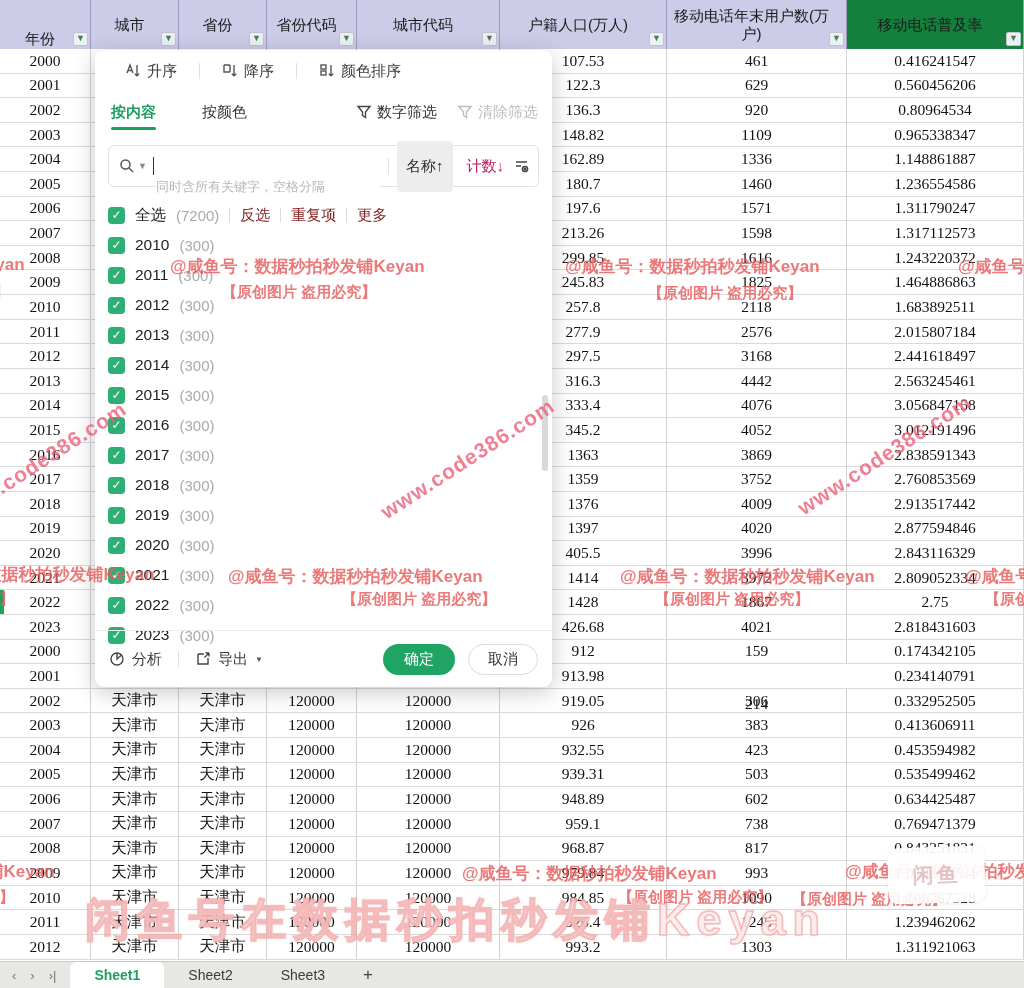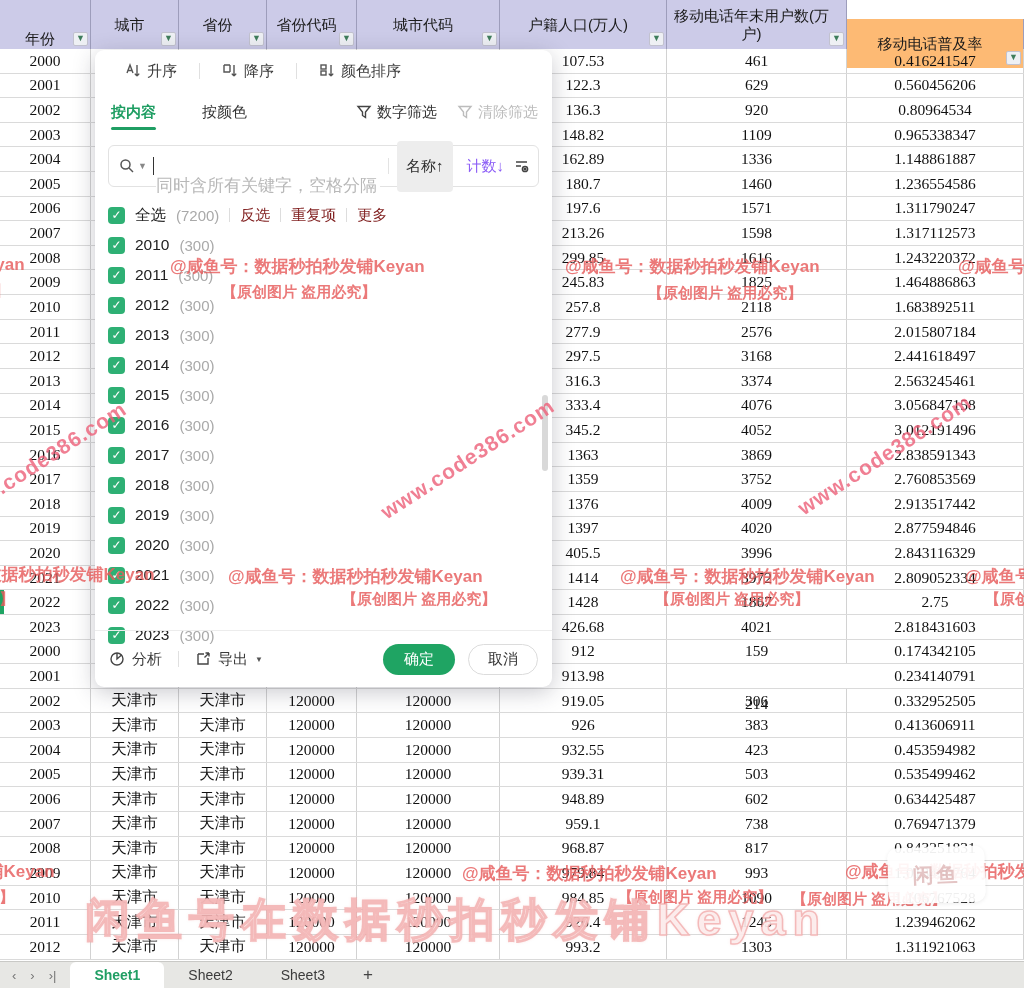--- a/index.html
+++ b/index.html
@@ -6,21 +6,21 @@
   html,body { width:1024px; height:988px; overflow:hidden; background:#fff;
     font-family:"Liberation Sans", sans-serif; }
   #stage { position:relative; width:1024px; height:988px; overflow:hidden; background:#fff; }
 
   
   #sheet { position:absolute; left:0; top:0; width:1024px; height:961px; background:#fff; }
   #header-row { display:flex; height:49px; border-bottom:2px solid #8f8fa8; }
   .h-cell { position:relative; height:49px; background:#cccbe8; border-right:1px solid #9d9dbb;
     display:flex; align-items:center; justify-content:center; padding:2px 14px 2px 4px;
     font-size:15px; color:#1a1a1a; font-weight:500; text-align:center; line-height:1.15; }
-  .h-cell.peach { background:#fdba74;margin-top:19px; }
+  .h-cell.peach { background:#15803d; }
   .dd-btn { position:absolute; right:2px; bottom:3px; width:15px; height:14px; background:#eef0f4;
     border:1px solid #c2c2cf; border-radius:2px; display:flex; align-items:center; justify-content:center; }
   .dd-arrow { font-size:9px; color:#3f7d5c; line-height:1; transform:translateY(-1px); }
   #grid-body { position:relative; }
   .t-row { display:flex; height:24.62px; border-bottom:1px solid #dadada; }
   .t-cell { height:100%; border-right:1px solid #d2d2d2; display:flex; align-items:center;
     justify-content:center; overflow:hidden; white-space:nowrap; color:#111; }
   .t-cell.num { font-family:"Liberation Serif", serif; font-size:15.5px; }
   .t-cell.cn  { font-size:15.5px; }
   .t-row.sel .t-cell:first-child { box-shadow:inset 4px 0 0 #1fa463; }
@@ -45,26 +45,26 @@
   .tab.active { color:#1f9e63; font-weight:bold; }
   .tab.active::after { content:""; position:absolute; left:2px; right:2px; bottom:-4px; height:3px;
     background:#1f9e63; border-radius:2px; }
   .tabs-spacer { flex:1; }
   .filter-act { display:flex; align-items:center; gap:5px; margin-left:20px; color:#333; }
   .filter-act.disabled { color:#bcbcbc; }
   .search-box { position:absolute; left:13px; top:95px; width:431px; height:42px; border:1px solid #e2e2e2;
     border-radius:6px; display:flex; align-items:center; padding:0 8px 0 10px; }
   .search-box .chev { font-size:9px; color:#888; margin:0 6px 0 3px; }
   .caret { width:1px; height:18px; background:#333; margin-right:2px; }
-  #search-input { border:none; outline:none; flex:1; font-size:17px; color:#4d7c0f; min-width:0;
+  #search-input { border:none; outline:none; flex:1; font-size:13px; color:#4d7c0f; min-width:0;
     font-family:"Liberation Sans", sans-serif;margin-top:40px; }
   #search-input::placeholder { color:#b8b8b8; }
   .sb-div { width:1px; height:16px; background:#e3e3e3; margin:0 8px; }
   .chip { background:#ededed; border-radius:4px; padding:16px 9px; color:#2f2f2f; white-space:nowrap; }
-  .count-sort { margin:0 10px 0 14px; white-space:nowrap; color:#8b5cf6; }
+  .count-sort { margin:0 10px 0 14px; white-space:nowrap; color:#be185d; }
   #filter-list { position:absolute; left:13px; top:150px; width:425px; }
   .f-item { display:flex; align-items:center; height:30px; gap:10px; }
   .cbx { width:17px; height:17px; background:#2eb074; border-radius:4px; color:#fff; font-size:12px;
     display:flex; align-items:center; justify-content:center; flex:0 0 17px; }
   .f-label { color:#222; font-size:15.5px; }
   .f-count { color:#a9a9a9; font-size:15px; }
   .sa-links { display:flex; align-items:center; gap:0; }
   .sa-link { color:#7f1d1d; padding:0 10px; }
   .sa-sep { width:1px; height:14px; background:#ddd; }
   .panel-footer { position:absolute; left:0; bottom:0; width:100%; height:57px; border-top:1px solid #ececec;
@@ -281,21 +281,21 @@
           <div class="t-cell num" style="width: 180px;">3168</div>
           <div class="t-cell num" style="width: 177px;">2.441618497</div>
         </div>
         <div class="t-row">
           <div class="t-cell num" style="width: 91px;">2013</div>
           <div class="t-cell cn" style="width: 88px;"></div>
           <div class="t-cell cn" style="width: 88px;"></div>
           <div class="t-cell num" style="width: 90px;"></div>
           <div class="t-cell num" style="width: 143px;"></div>
           <div class="t-cell num" style="width: 167px;">316.3</div>
-          <div class="t-cell num" style="width: 180px;">3374</div>
+          <div class="t-cell num" style="width: 180px;">4442</div>
           <div class="t-cell num" style="width: 177px;">2.563245461</div>
         </div>
         <div class="t-row">
           <div class="t-cell num" style="width: 91px;">2014</div>
           <div class="t-cell cn" style="width: 88px;"></div>
           <div class="t-cell cn" style="width: 88px;"></div>
           <div class="t-cell num" style="width: 90px;"></div>
           <div class="t-cell num" style="width: 143px;"></div>
           <div class="t-cell num" style="width: 167px;">333.4</div>
           <div class="t-cell num" style="width: 180px;">4076</div>

